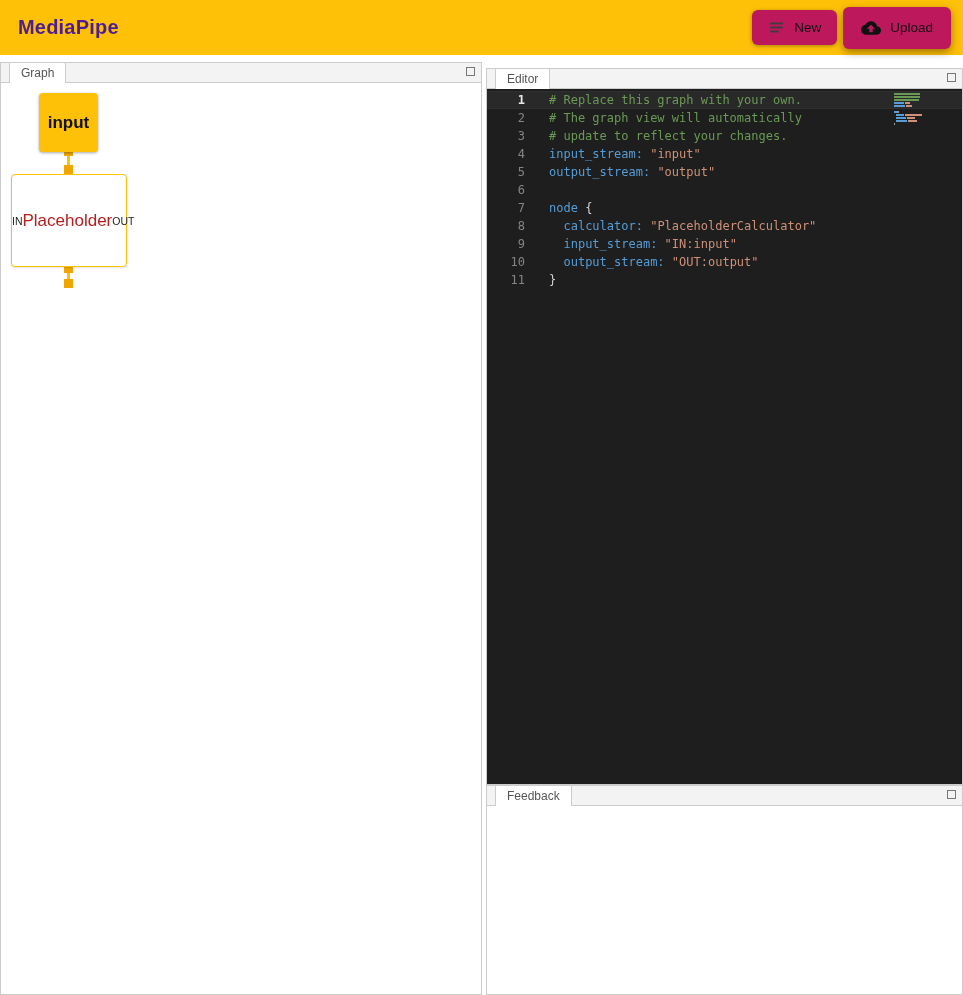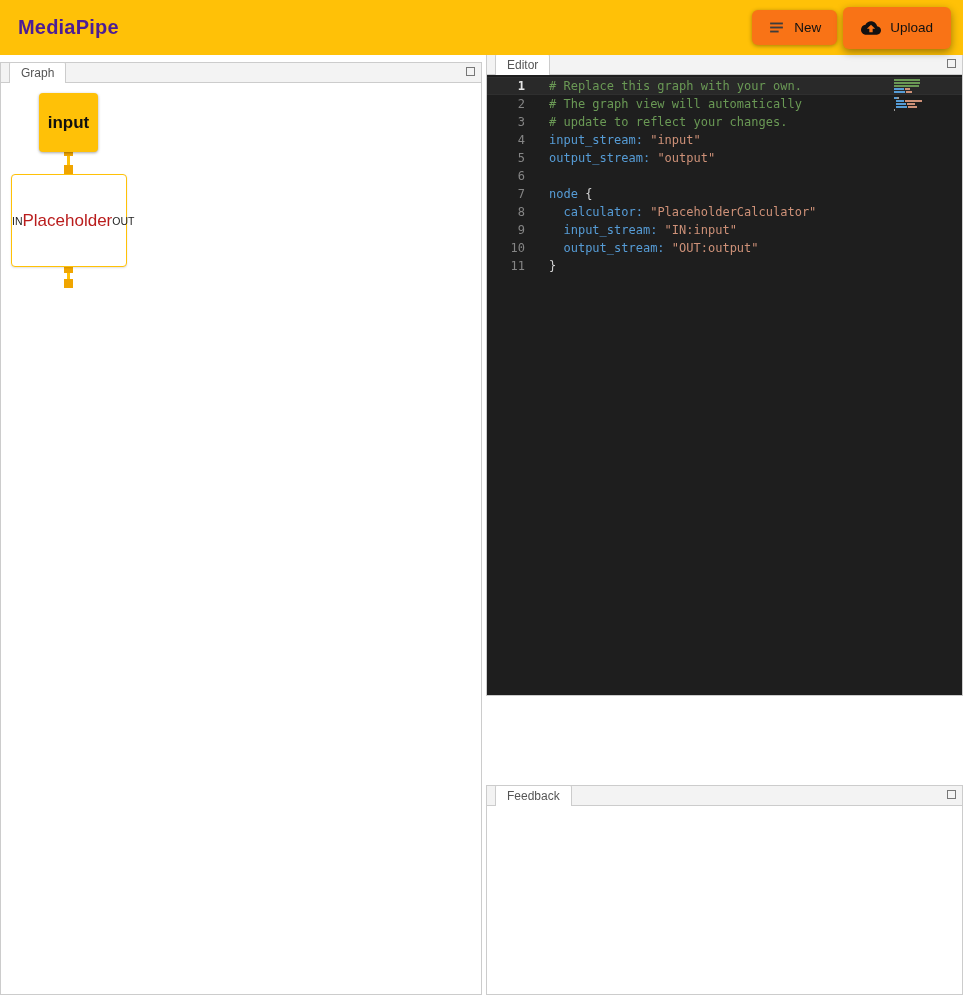--- a/index.html
+++ b/index.html
@@ -9,38 +9,38 @@
   }
   *{box-sizing:border-box;margin:0;padding:0;}
   html,body{width:963px;height:995px;overflow:hidden;background:#fff;
     font-family:"Liberation Sans", sans-serif;position:relative;}
 
   
   .app-header{position:absolute;left:0;top:0;width:963px;height:55px;
     background:var(--accent);display:flex;align-items:center;z-index:10;}
   .app-title{font-size:20px;font-weight:700;color:#4c1d95;padding-left:18px;letter-spacing:.2px;}
   .header-buttons{position:absolute;right:12px;top:0;height:55px;display:flex;align-items:center;gap:6px;}
-  .hbtn{display:flex;align-items:center;gap:9px;background:#f97316;border:none;border-radius:6px;
+  .hbtn{display:flex;align-items:center;gap:9px;background:#be185d;border:none;border-radius:6px;
     padding:9px 16px;font-size:13.5px;font-weight:500;color:#111;cursor:pointer;
     box-shadow:0 1px 4px rgba(0,0,0,.35);font-family:"Liberation Sans",sans-serif;}
   .hbtn.raised{box-shadow:0 3px 8px rgba(0,0,0,.4);padding:11px 18px;}
   .hbtn svg{display:block;}
 
   
   .panel{position:absolute;border:1px solid #ccc;background:#fff;}
   .tabbar{height:20px;background:#f3f3f3;border-bottom:1px solid #ccc;display:flex;
     align-items:flex-end;position:relative;}
   .tab{background:#fff;border:1px solid #ccc;border-bottom:none;padding:3px 11px 3px 11px;
     font-size:12px;color:#555;margin-left:8px;position:relative;top:1px;cursor:pointer;
     border-radius:2px 2px 0 0;}
   .maximize-box{position:absolute;right:6px;top:4px;width:9px;height:9px;
     border:1px solid #777;background:transparent;cursor:pointer;}
 
   #graph-panel{left:0;top:62px;width:482px;height:933px;}
-  #editor-panel{left:486px;top:54px;width:477px;height:642px;}
+  #editor-panel{left:486px;top:68px;width:477px;height:717px;}
   #feedback-panel{left:486px;top:785px;width:477px;height:210px;}
 
   
   .graph-canvas{position:relative;width:100%;height:calc(100% - 20px);background:#fff;overflow:hidden;}
   .gnode{position:absolute;background:var(--accent);border-radius:4px;display:flex;
     align-items:center;justify-content:center;font-size:17px;font-weight:700;color:#111;
     box-shadow:0 1px 3px rgba(0,0,0,.35);cursor:pointer;}
   #node-input{left:38px;top:10px;width:59px;height:59px;}
   #node-output{left:33px;top:204px;width:70px;height:65px;}
   #node-placeholder{position:absolute;left:10px;top:91px;width:116px;height:93px;background:#fff;

